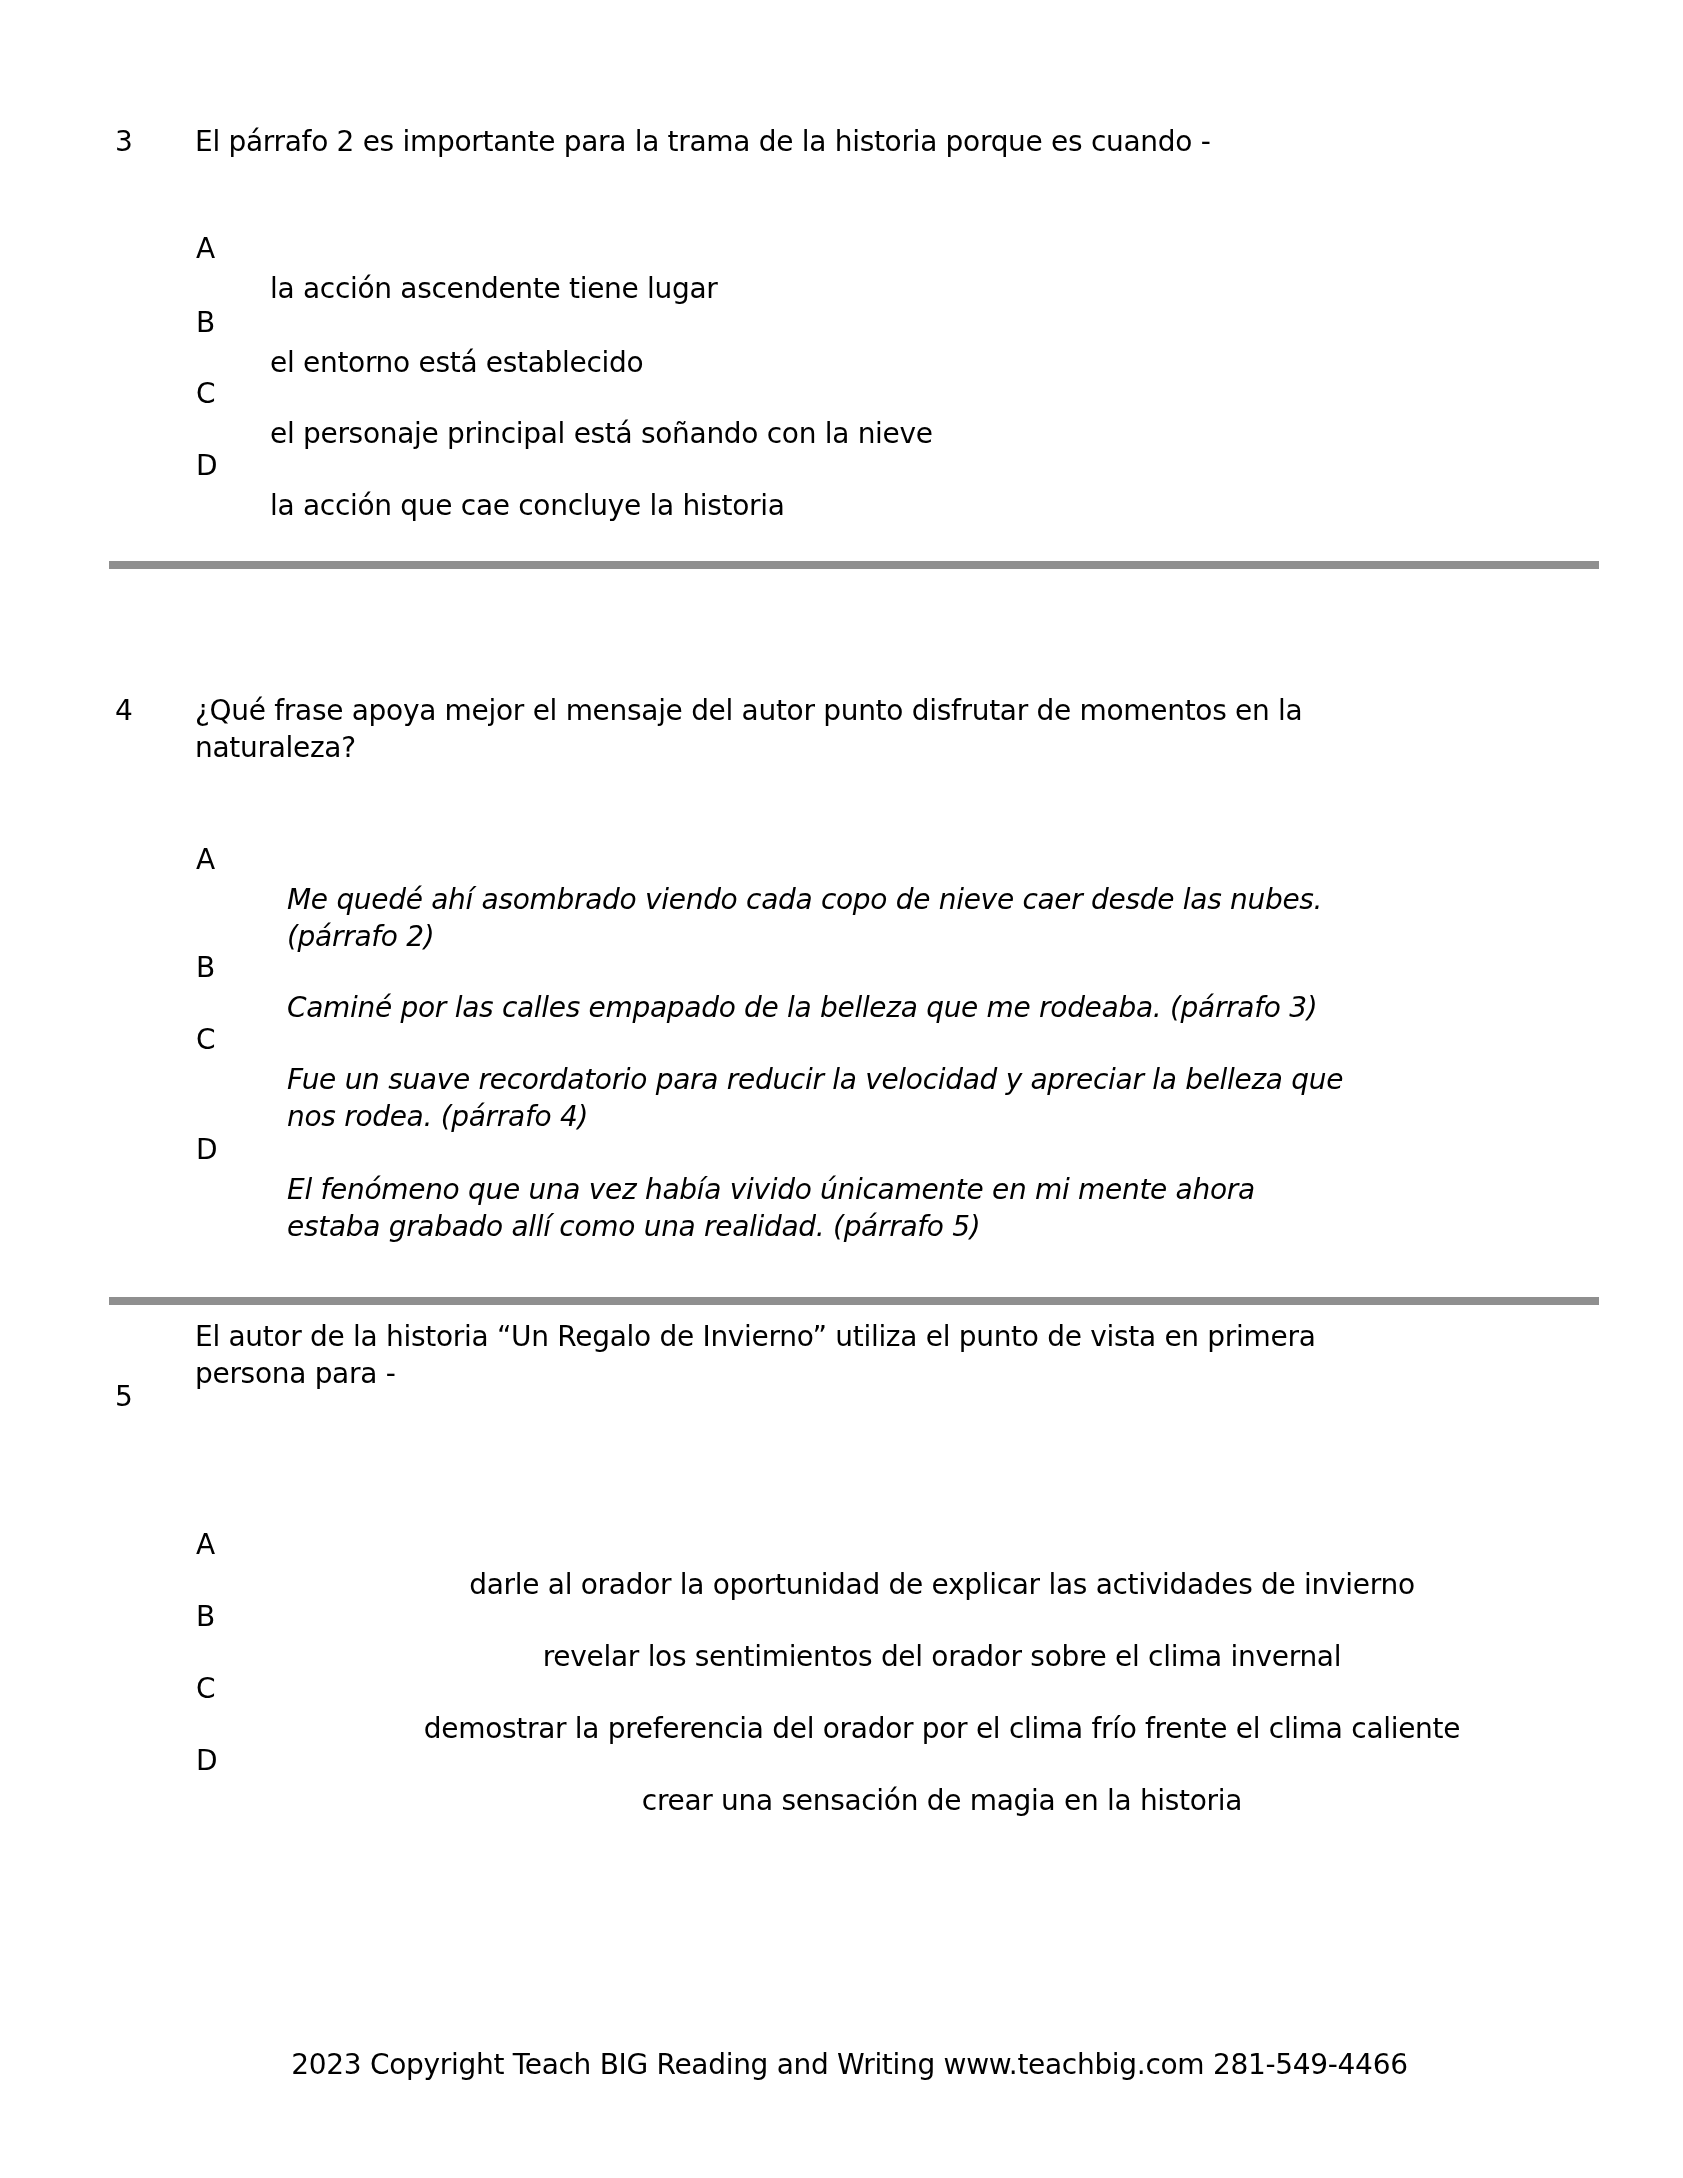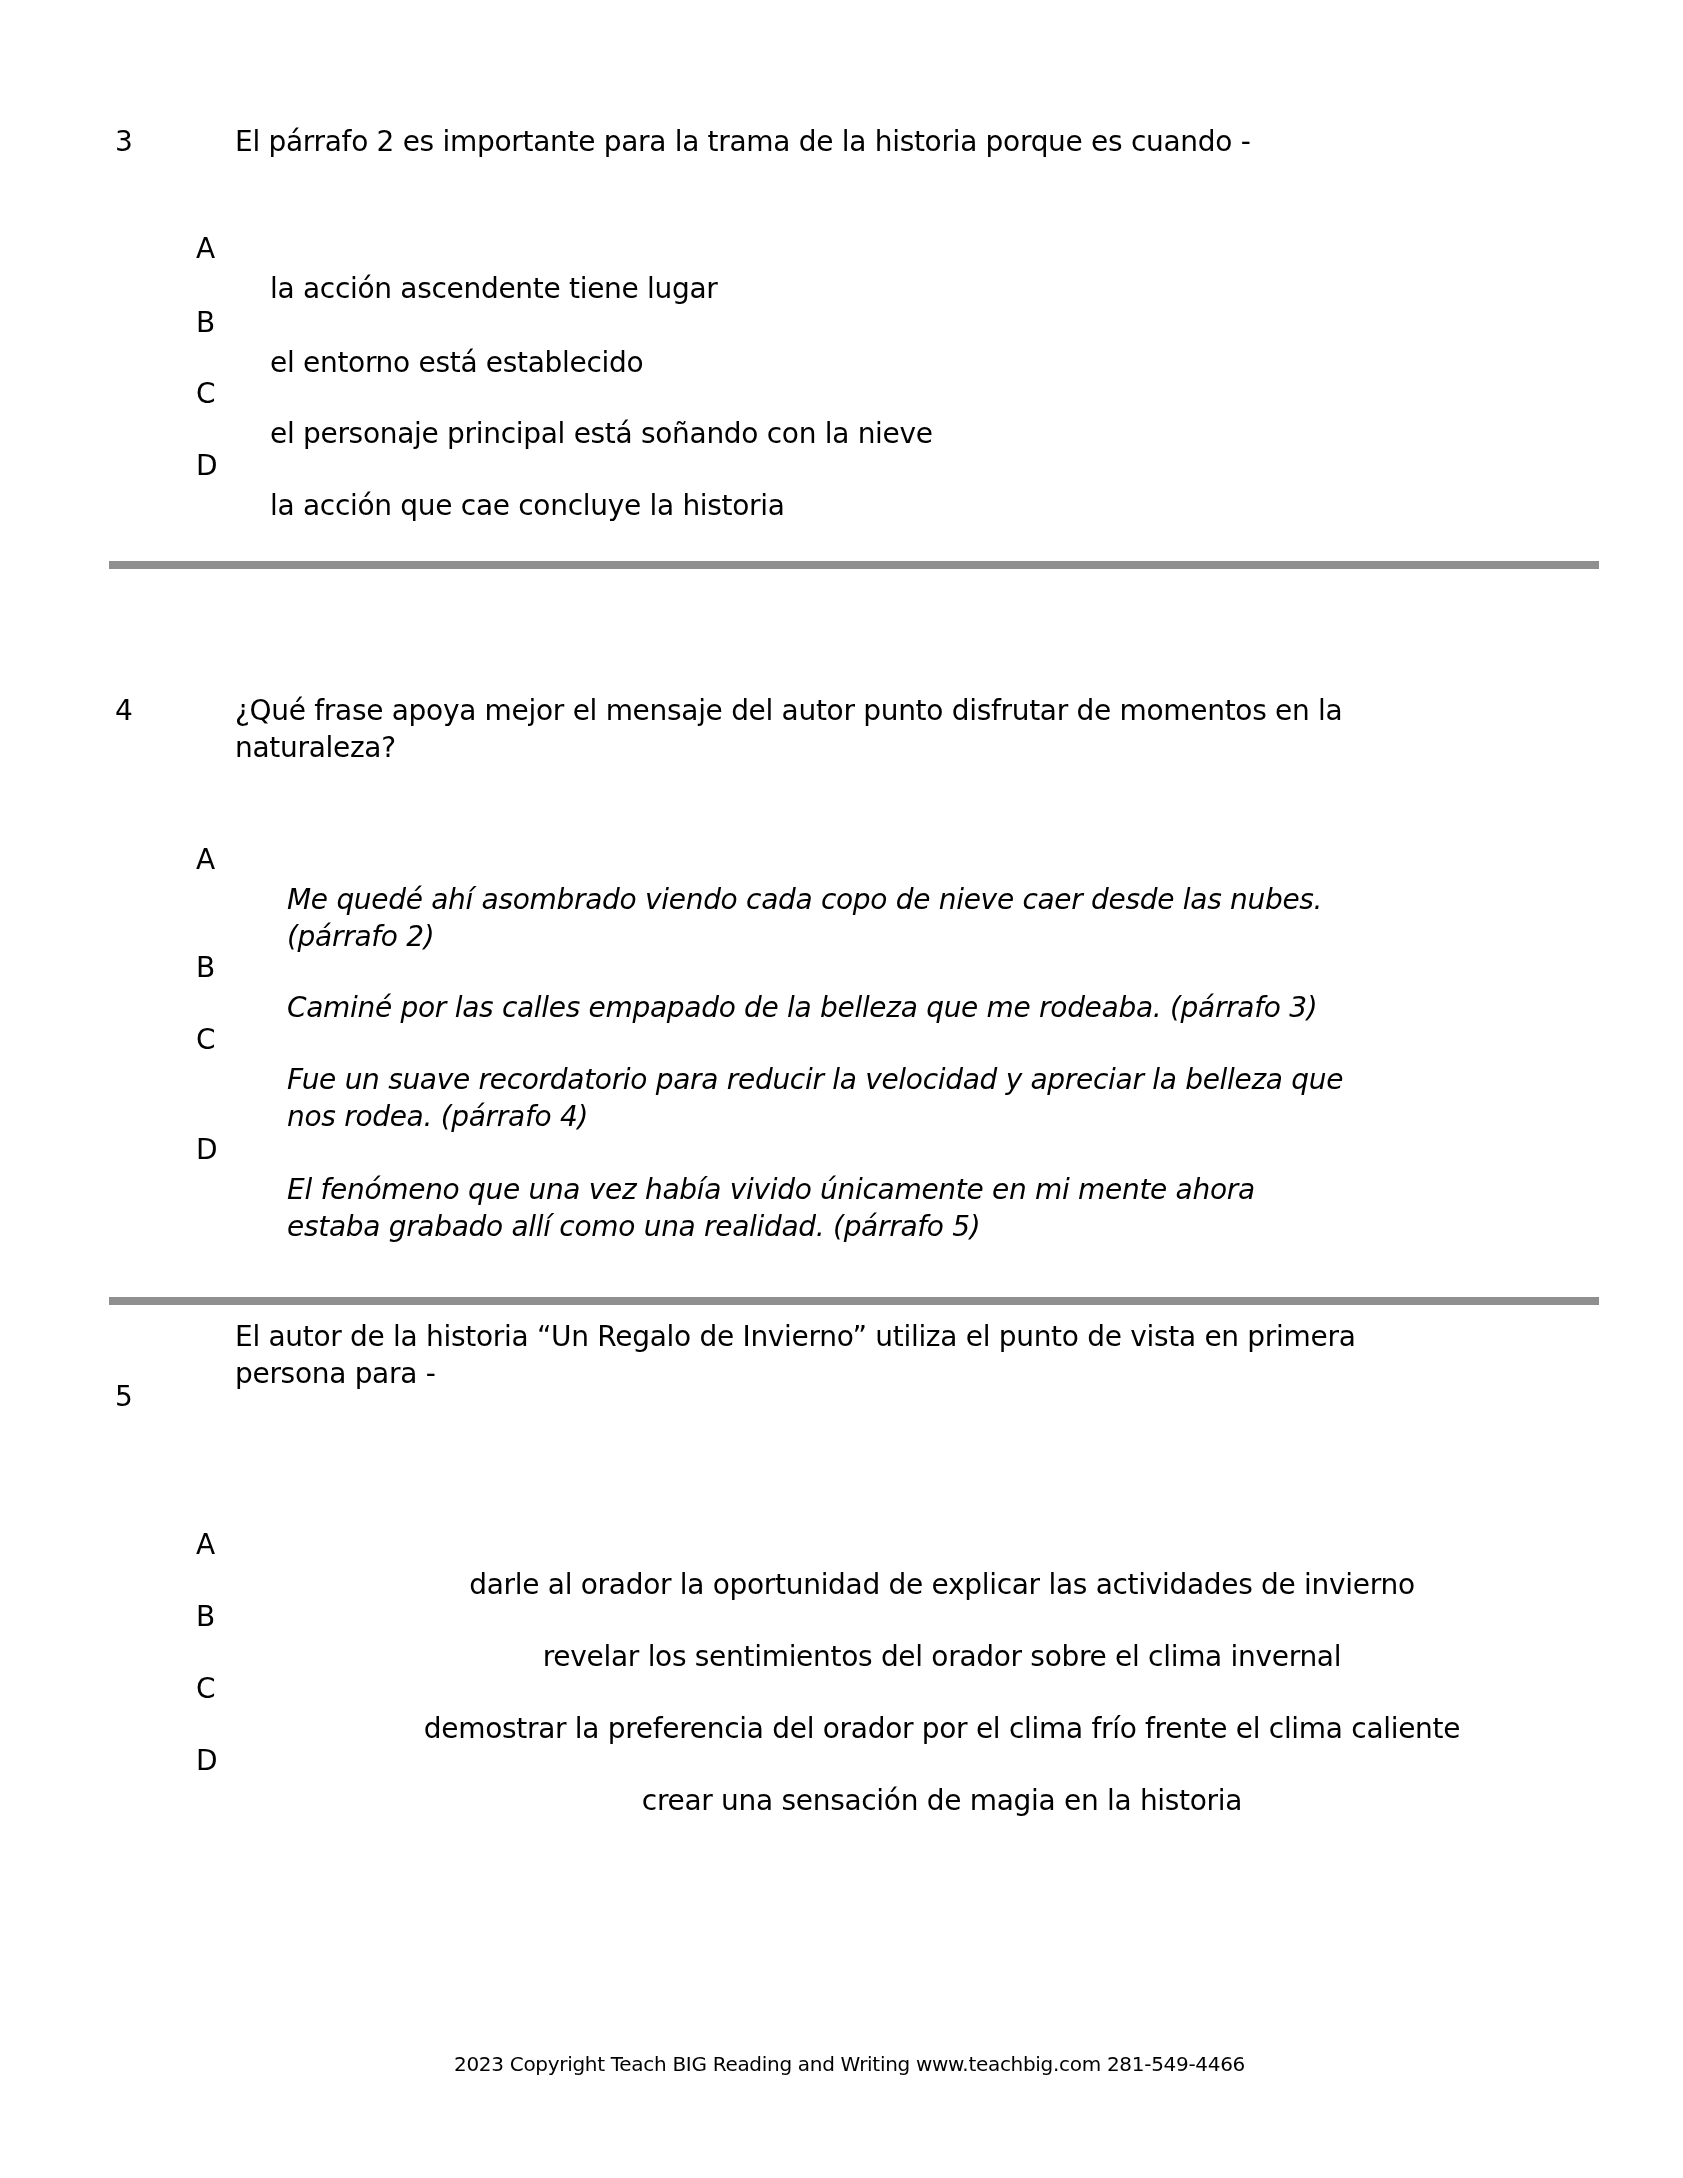--- a/index.html
+++ b/index.html
@@ -22,21 +22,20 @@
   .qnum {
     position: absolute;
     left: 115px;
     width: 69px;
   }
   .stem {
     position: absolute;
     left: 195px;
     right: 109px;
     white-space: pre-line;
-    margin-left: 40px;
   }
   .option {
     position: absolute;
     left: 196px;
     right: 89px;
   }
   .option .letter {
     position: absolute;
     left: 0;
     top: 0;
@@ -54,21 +53,21 @@
     left: 109px;
     width: 1490px;
     height: 8px;
     background: #8f8f8f;
   }
   .footer {
     position: absolute;
     left: 16px;
     right: 0;
     text-align: center;
-    font-size: 20px;
+    font-size: 28px;
   }
 </style>
 </head>
 <body>
 
 <div class="page">
 
   <div>
     <span class="qnum" style="top:123px">3</span>
     <div class="stem" style="top:123px">El párrafo 2 es importante para la trama de la historia porque es cuando -</div>

